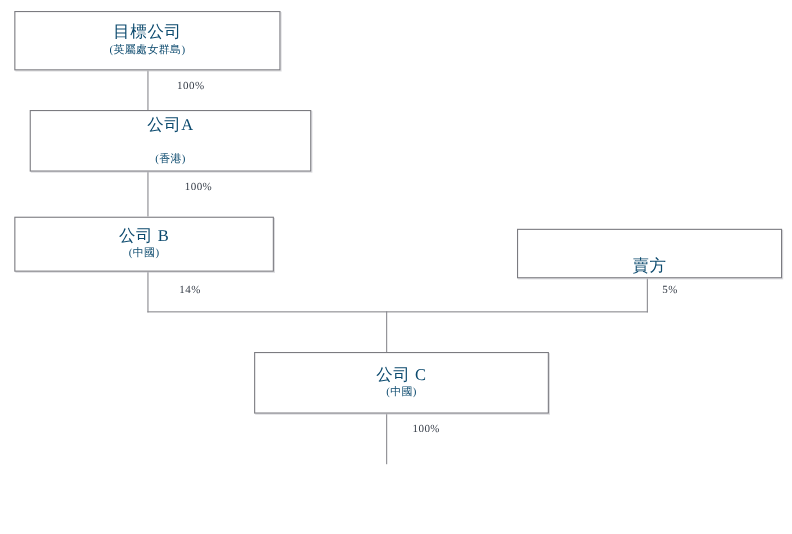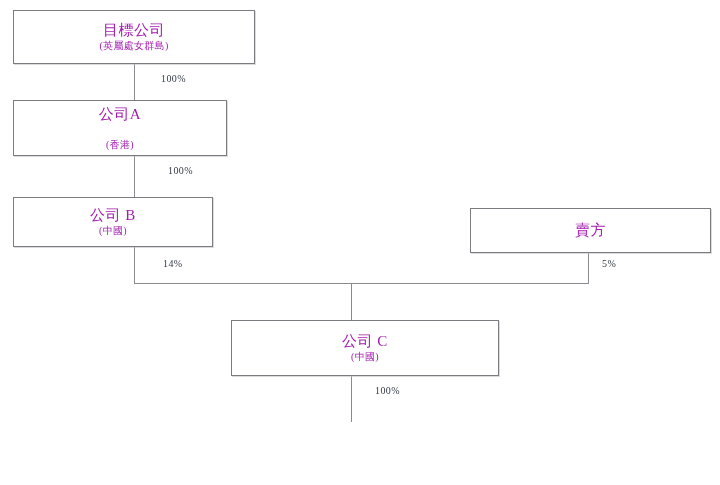--- a/index.html
+++ b/index.html
@@ -24,38 +24,38 @@
     position: absolute;
     box-sizing: border-box;
     border: 1.5px solid #7b7b80;
     background: #ffffff;
     display: flex;
     flex-direction: column;
     align-items: center;
     justify-content: center;
     text-align: center;
     line-height: 1.28;
-    color: #a21caf;
+    color: #0c4a6e;
     box-shadow: 1px 1px 0 rgba(190,190,195,0.55);
   }
   .node-title {
     font-size: 15px;
     letter-spacing: 0.5px;
     white-space: nowrap;
   }
   .node-sub {
     font-size: 10px;
     letter-spacing: 0.3px;
     white-space: nowrap;
   }
   
   #box-target-company { left: 13px;  top: 10px;  width: 242px; height: 54px; }
-  #box-company-a      { left: 13px;  top: 100px; width: 214px; height: 56px; gap: 15px; }
-  #box-company-b      { left: 13px;  top: 197px; width: 200px; height: 50px; }
-  #box-seller         { left: 470px; top: 208px; width: 241px; height: 45px; }
+  #box-company-a      { left: 27px;  top: 100px; width: 256px; height: 56px; gap: 15px; }
+  #box-company-b      { left: 13px;  top: 197px; width: 236px; height: 50px; }
+  #box-seller         { left: 470px; top: 208px; width: 241px; height: 45px; justify-content: flex-end; }
   #box-company-c      { left: 231px; top: 320px; width: 268px; height: 56px; }
   #box-target-land    { left: 231px; top: 422px; width: 238px; height: 57px; }
 
   
   .vline {
     position: absolute;
     width: 0;
     border-left: 1.4px solid #8a8a8f;
   }
   .hline {

